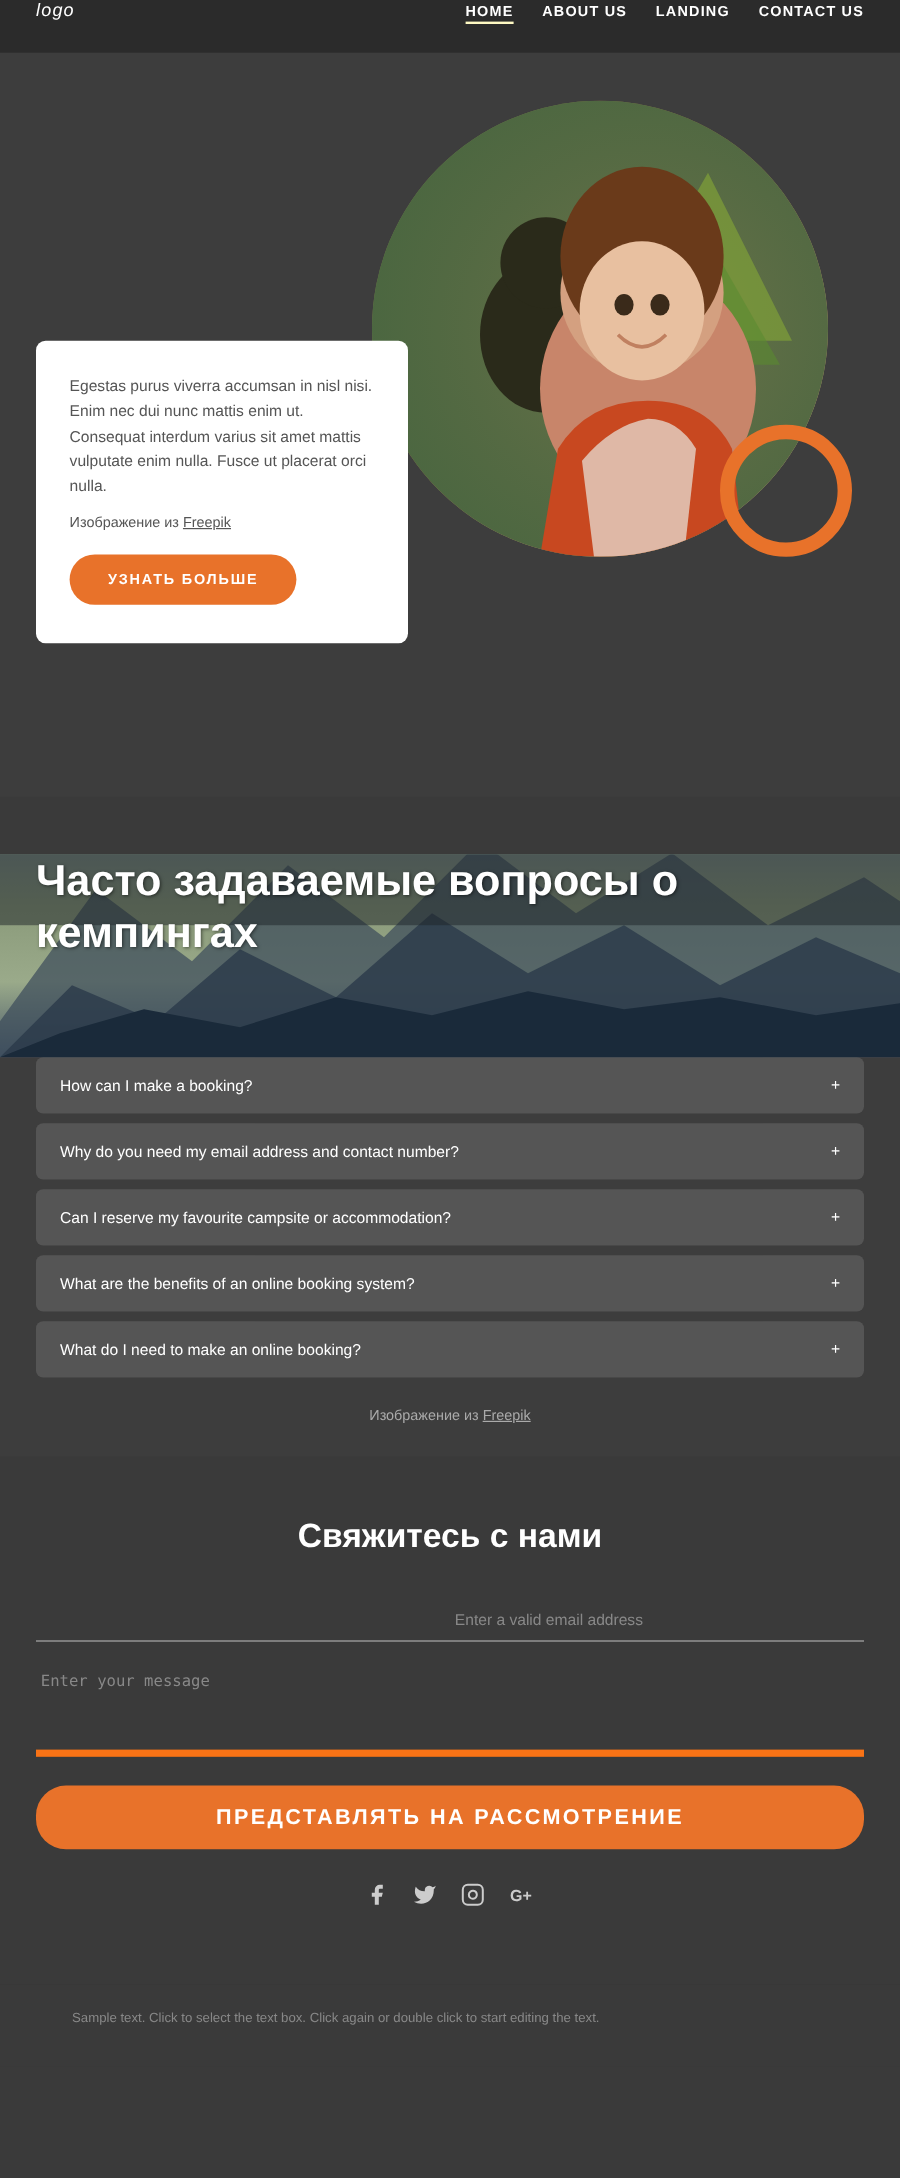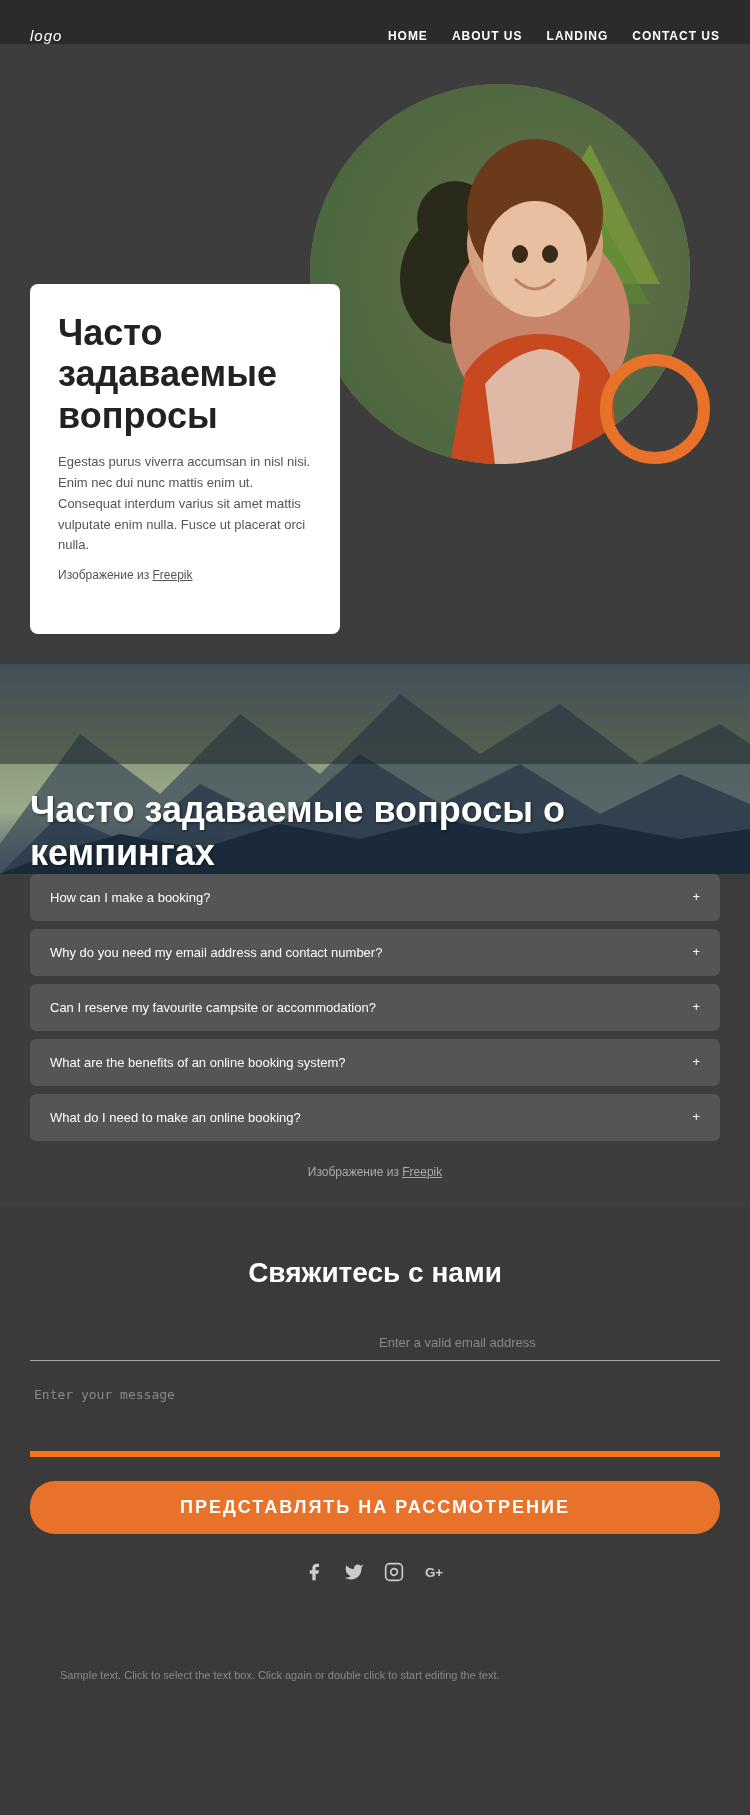--- a/index.html
+++ b/index.html
@@ -8,21 +8,21 @@
       background: #3a3a3a;
       width: 750px;
       min-height: 1815px;
       overflow-x: hidden;
     }
 
     
     nav {
       background: #2b2b2b;
       display: flex;
-      align-items: flex-end;
+      align-items: flex-start;
       justify-content: space-between;
       padding: 0 30px;
       height: 44px;
     }
     .nav-logo {
       color: #fff;
       font-size: 15px;
       font-style: italic;
       letter-spacing: 1px;
     }
@@ -32,21 +32,21 @@
       list-style: none;
     }
     .nav-links li a {
       color: #fff;
       text-decoration: none;
       font-size: 12px;
       letter-spacing: 1px;
       font-weight: 600;
     }
     .nav-links li a.active {
-      border-bottom: 8px solid #fef9c3;
+      border-bottom: 2px solid #fef9c3;
       padding-bottom: 2px;
     }
 
     
     .hero-section {
       background: #3d3d3d;
       position: relative;
       height: 620px;
       overflow: hidden;
     }
@@ -119,24 +119,25 @@
       letter-spacing: 1.5px;
       cursor: pointer;
       text-transform: uppercase;
       display: inline-block;
     }
 
     
     .faq-banner {
       position: relative;
       background: linear-gradient(180deg, #5a6a5a 0%, #7a8a6a 20%, #8a9a7a 40%, #6a7a8a 70%, #4a5a6a 100%);
-      height: 210px;
-      display: flex;
-      align-items: flex-end;
+      height: 169px;
+      display: flex;
+      align-items: flex-start;
       overflow: hidden;
+      margin-top: 48px;
     }
     .faq-banner::before {
       content: '';
       position: absolute;
       inset: 0;
       background: 
         linear-gradient(180deg, rgba(40,50,60,0.5) 0%, rgba(80,90,70,0.3) 50%, rgba(60,80,90,0.6) 100%);
     }
     
     .mountain-svg {
@@ -350,25 +351,25 @@
           <stop offset="0%" stop-color="#8a6a4a" stop-opacity="0.4"></stop>
           <stop offset="100%" stop-color="#2a3a2a" stop-opacity="0.3"></stop>
         </radialGradient>
       </defs>
     </svg>
   </div>
 
   <div class="orange-circle"></div>
 
   <div class="hero-card">
-    <h1>Часто задаваемые вопросы</h1>
     <p>Egestas purus viverra accumsan in nisl nisi. Enim nec dui nunc mattis enim ut. Consequat interdum varius sit amet mattis vulputate enim nulla. Fusce ut placerat orci nulla.</p>
     <span class="source-link">
       <span>Изображение из </span><a href="#">Freepik</a>
     </span>
+    <button class="btn-orange">УЗНАТЬ БОЛЬШЕ</button>
   </div>
 </section>
 
 <div class="faq-banner">
   <svg class="mountain-svg" viewBox="0 0 750 210" preserveAspectRatio="none" xmlns="http://www.w3.org/2000/svg">
 
     <defs>
       <linearGradient id="sky" x1="0" y1="0" x2="0" y2="1">
         <stop offset="0%" stop-color="#6a7a8a"></stop>
         <stop offset="40%" stop-color="#8a9a7a"></stop>

